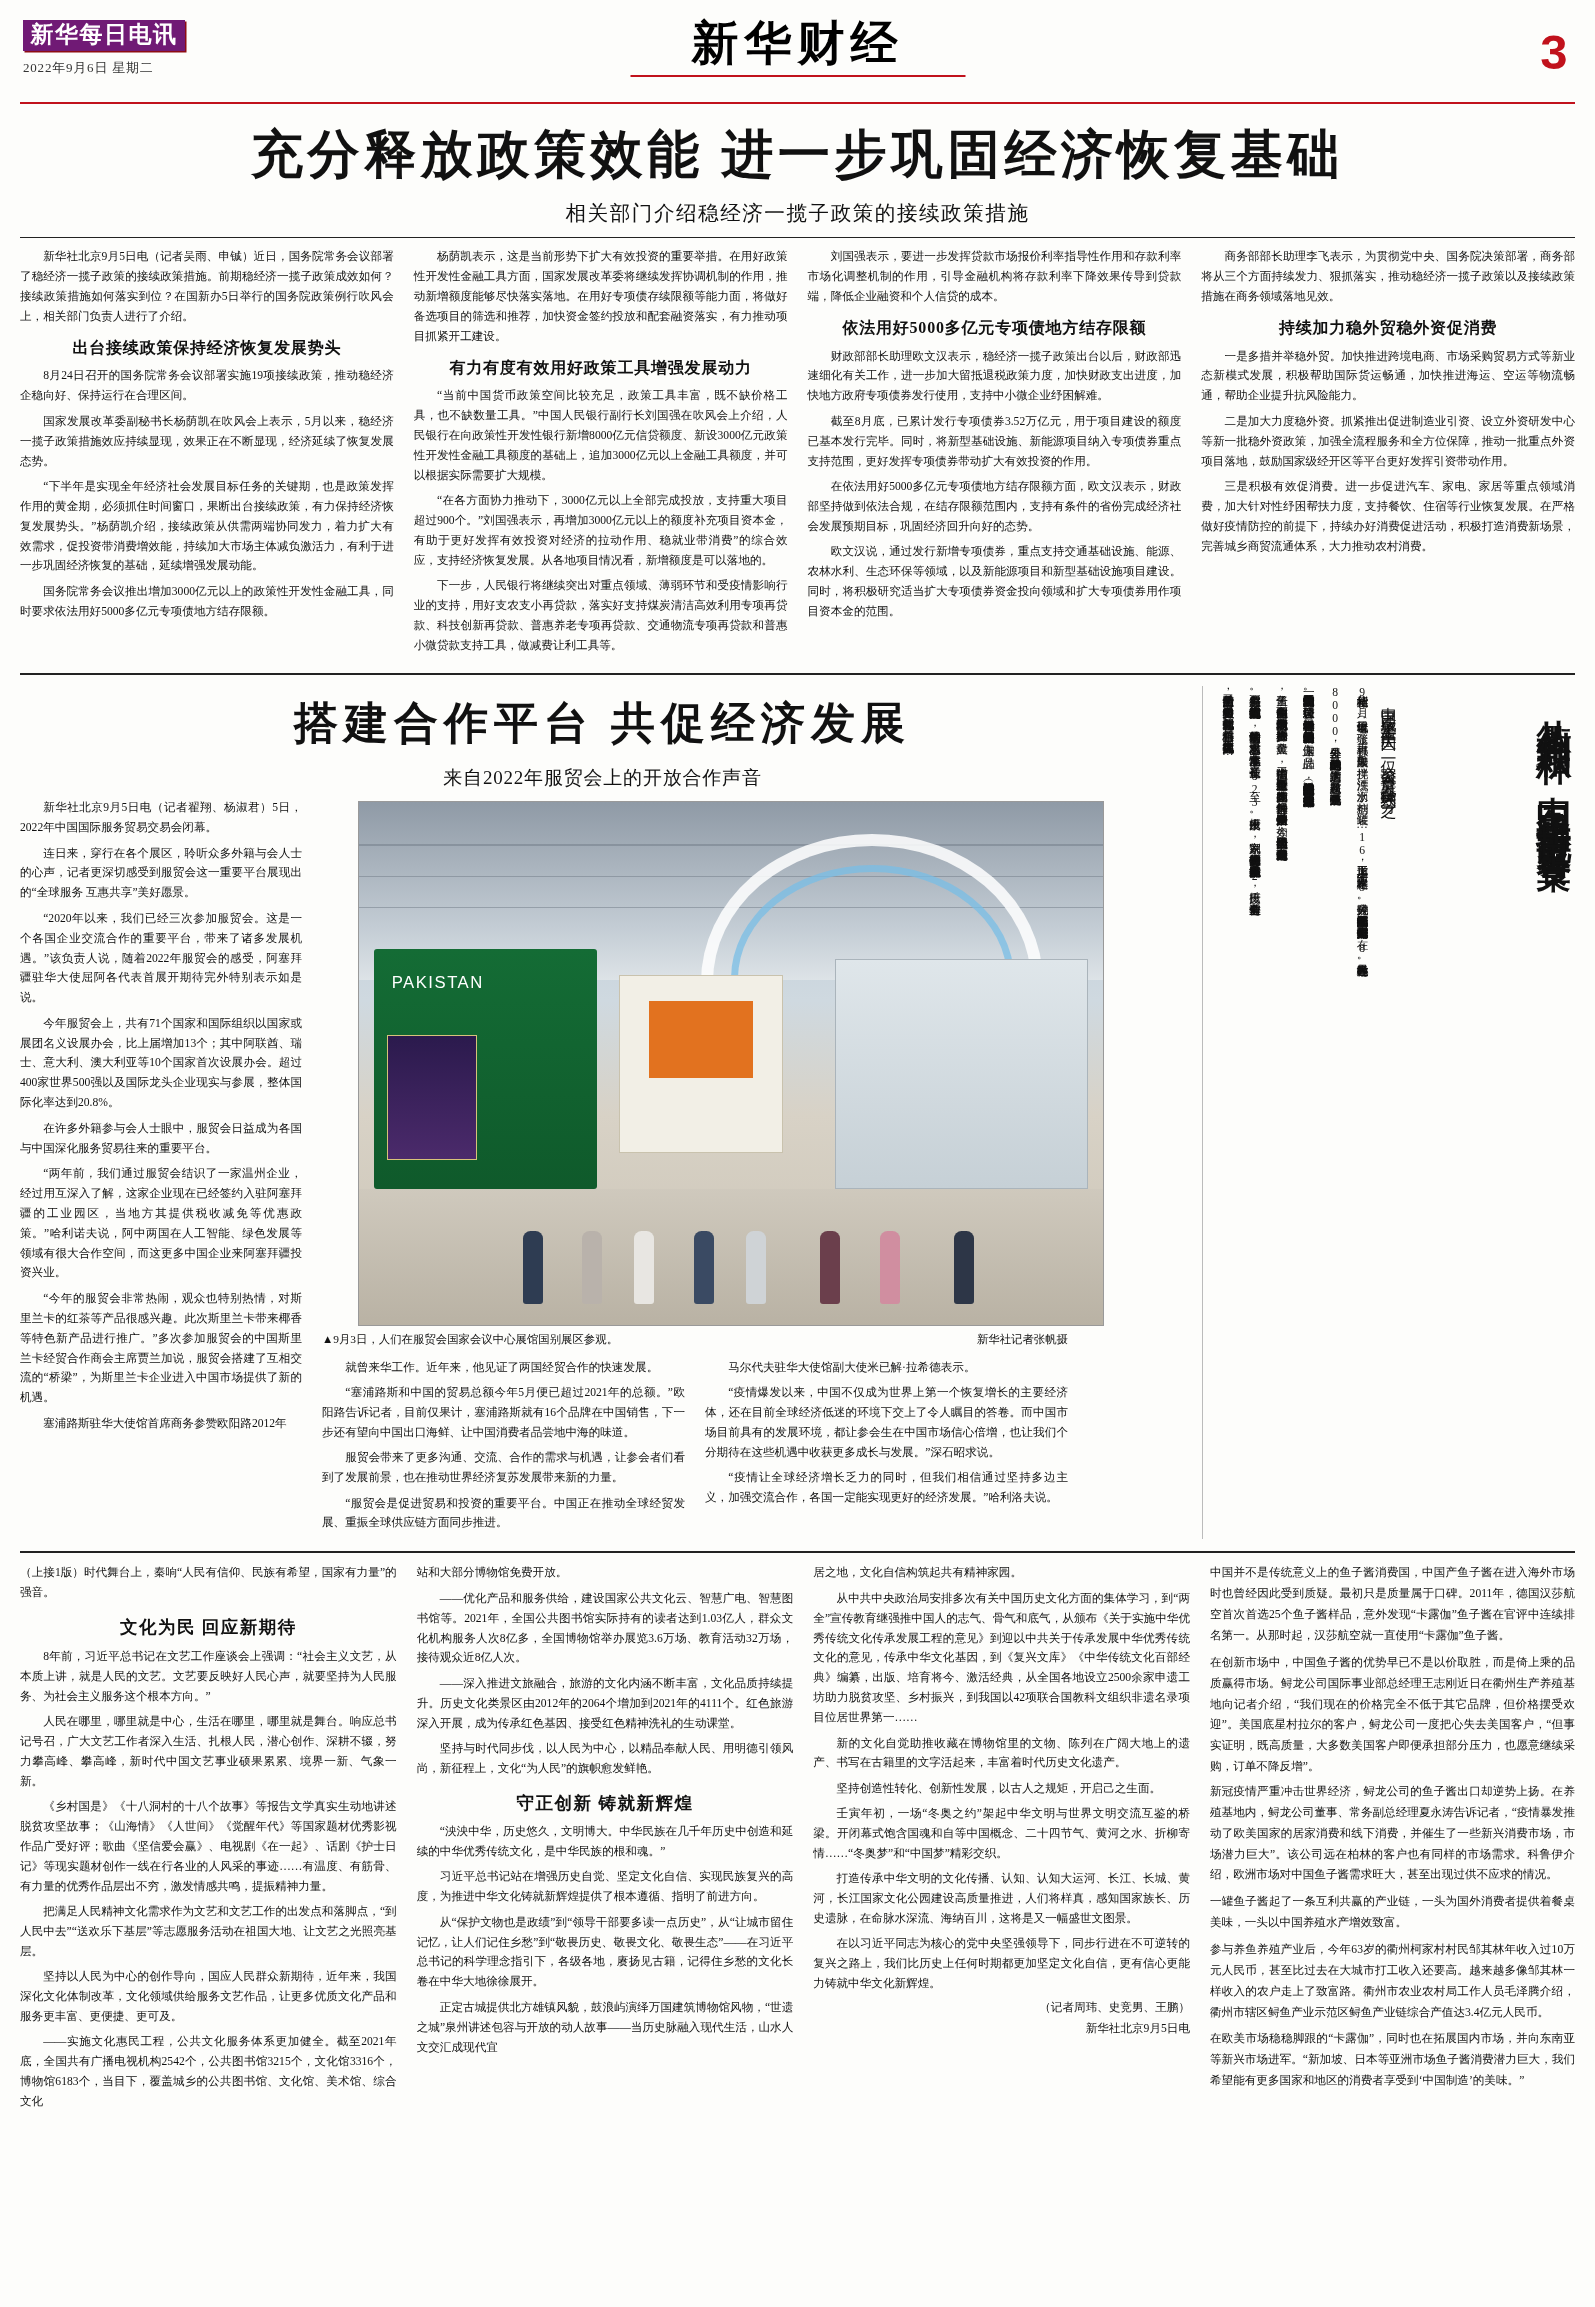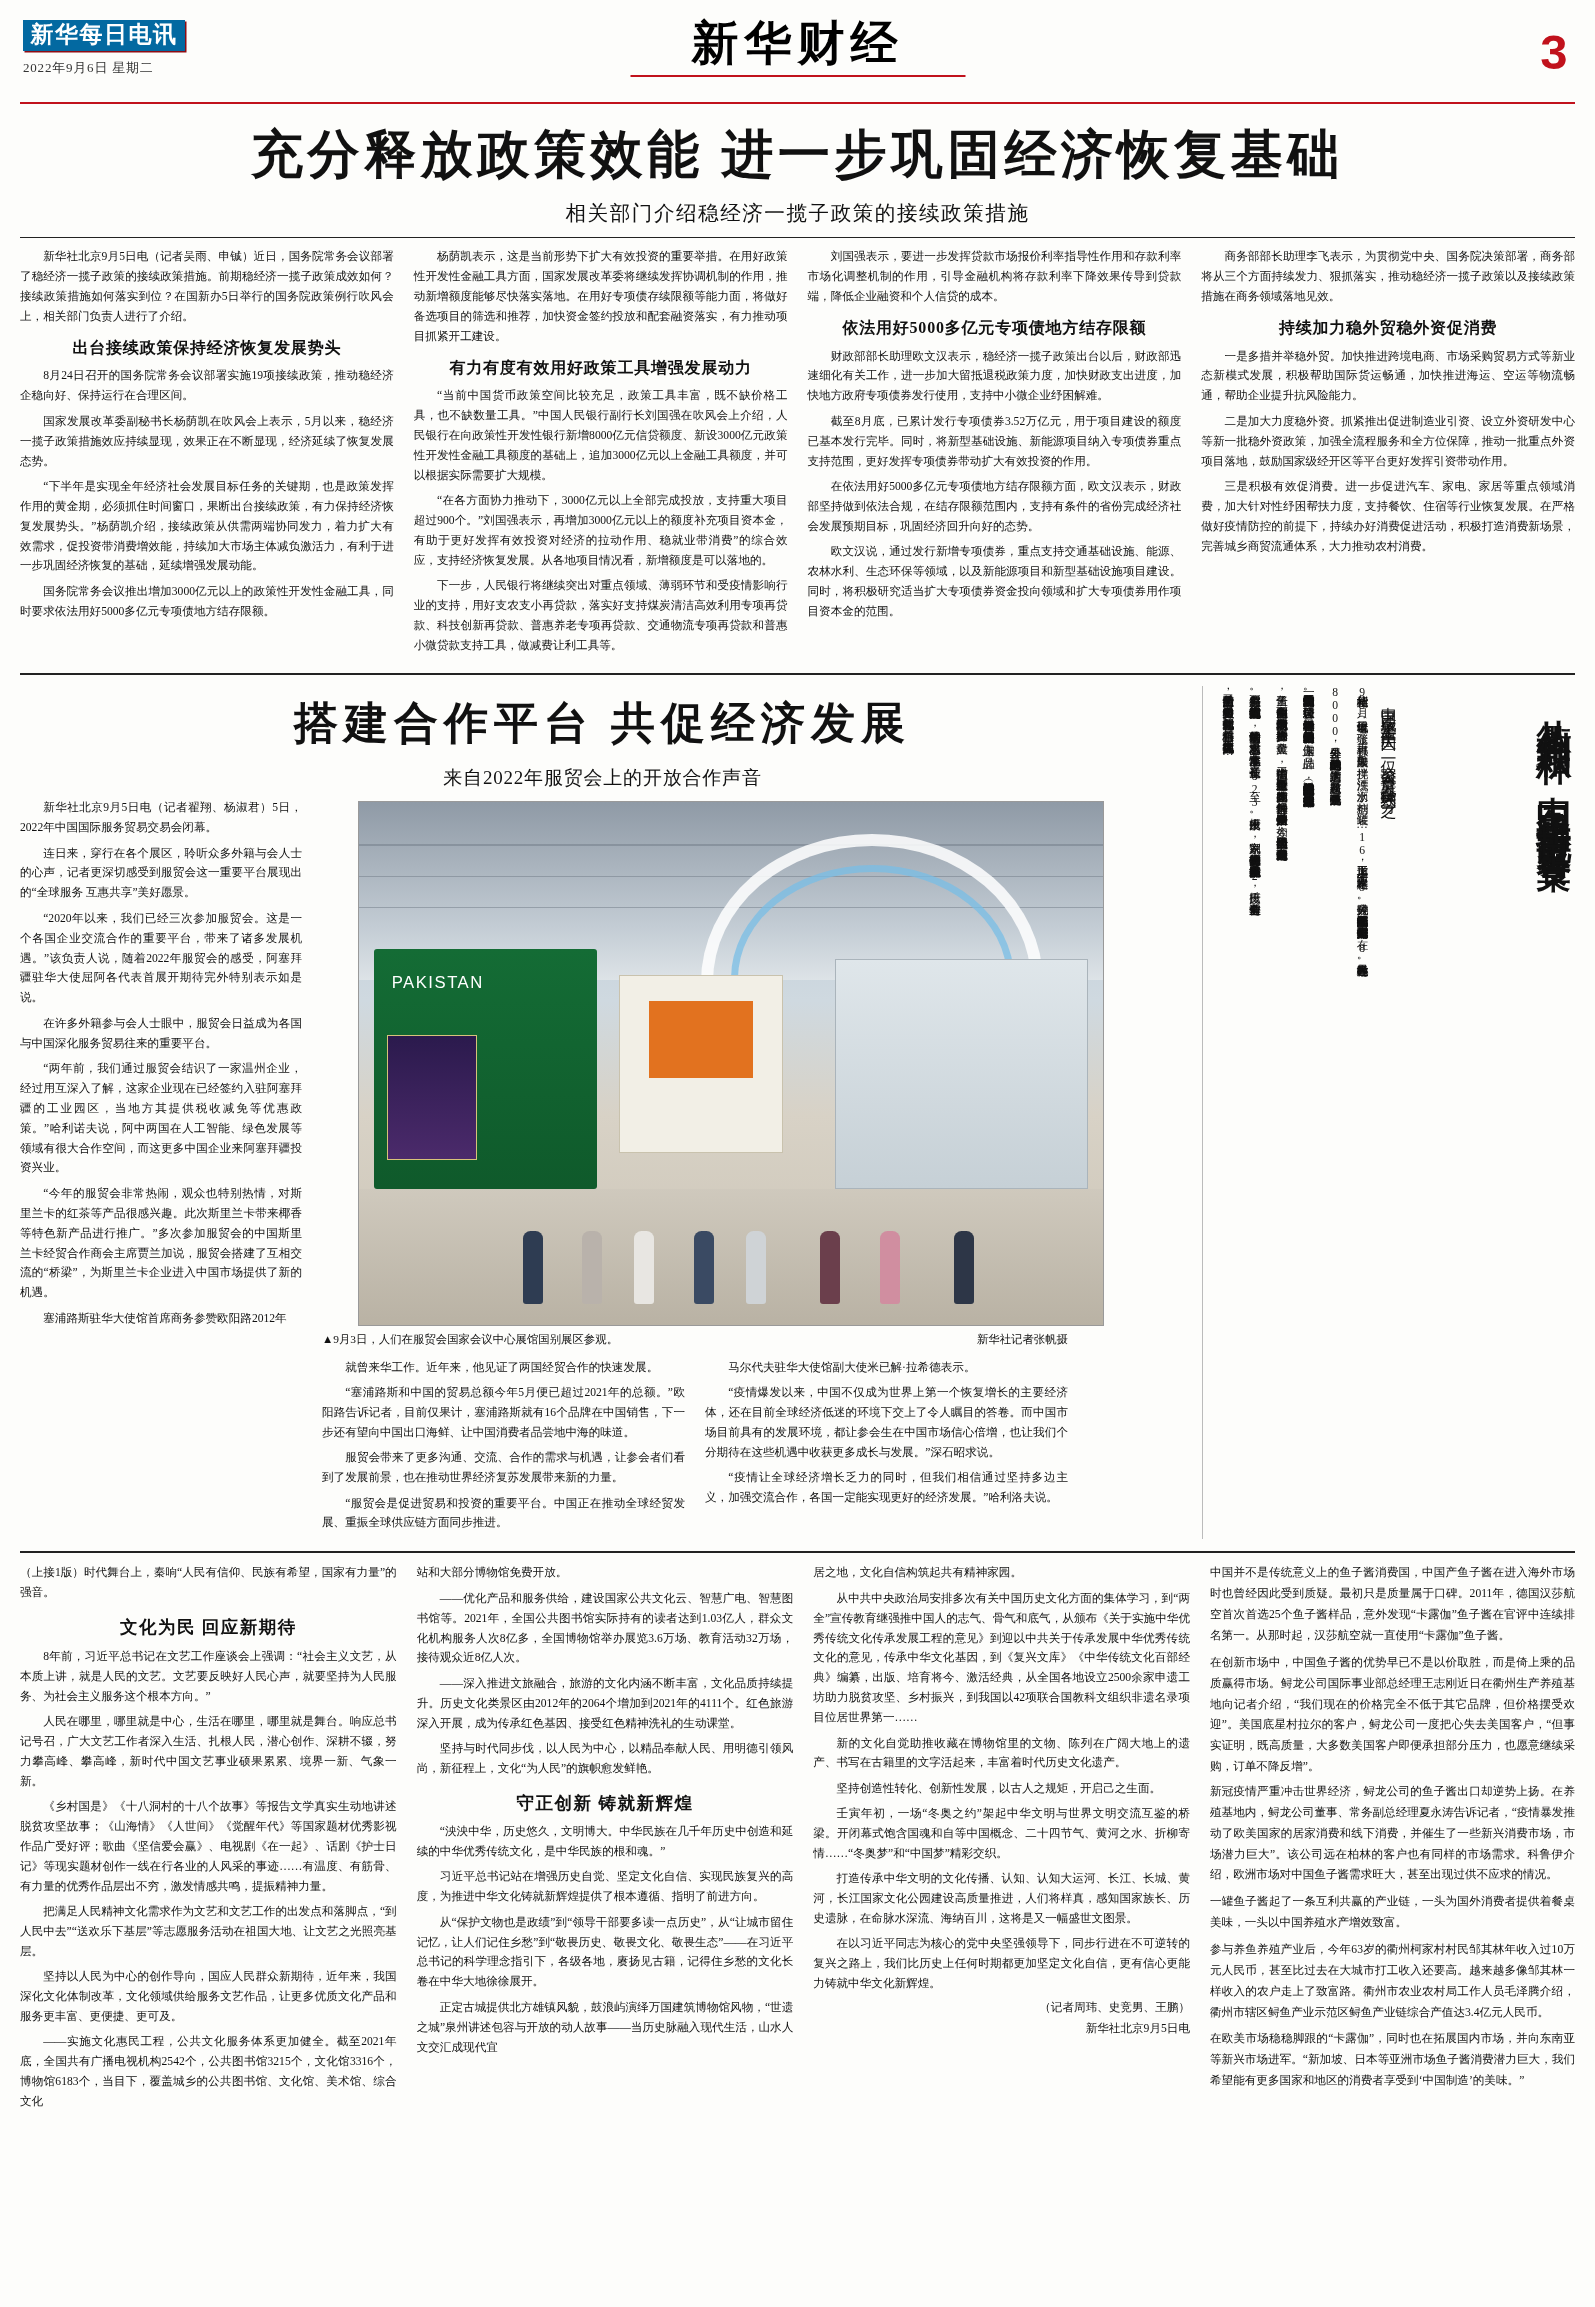--- a/index.html
+++ b/index.html
@@ -9,21 +9,21 @@
     background: #fdfdfb;
     font-family: "Liberation Serif", "DejaVu Serif", serif;
     color: #111;
   }
   .page { width: 1595px; min-height: 2307px; padding: 13.7px 20px 15px 20px; position: relative; }
 
   
   .masthead { position: relative; height: 90px; border-bottom: 2.3px solid #c1121c; margin-bottom: 3px; }
   .mh-left { position:absolute; left:3px; top:6px; width: 228px; }
   .mh-logo {
-    display:inline-block; background:#0369a1; color:#fff; font-weight:bold;
+    display:inline-block; background:#701a75; color:#fff; font-weight:bold;
     font-size: 23px; letter-spacing: 1.5px; padding: 3px 7.6px 4.6px 7.6px;
     font-family:"Liberation Serif", serif; line-height:1.05;
     box-shadow: 1.5px 1.5px 0 #8d0c14;
   }
   .mh-date { font-size: 13px; color:#333; margin-top: 7.6px; letter-spacing: 0.8px; }
   .mh-center { position:absolute; left:50%; top: 4.6px; transform: translateX(-50%); text-align:center; }
   .mh-title { color:#000000; font-size: 47px; font-weight: bold; letter-spacing: 6px; line-height:1.1; font-family:"Liberation Serif", serif;}
   .mh-rule { width: 335px; height: 2.3px; background:#c1121c; margin: 4.6px auto 0 auto; }
   .mh-page { position:absolute; right: 7.6px; top: 10.7px; color:#c1121c; font-size: 49px; font-weight: bold; font-family:"Liberation Sans", sans-serif;}
 
@@ -187,20 +187,21 @@
         <h2>搭建合作平台 共促经济发展</h2>
         <div class="feature-sub">来自2022年服贸会上的开放合作声音</div>
       </div>
 
       <div style="display:grid; grid-template-columns: 282px 746px; column-gap:20px; margin-top:7.6px;">
 
         <div>
           <p class="body">新华社北京9月5日电（记者翟翔、杨淑君）5日，2022年中国国际服务贸易交易会闭幕。</p>
           <p class="body">连日来，穿行在各个展区，聆听众多外籍与会人士的心声，记者更深切感受到服贸会这一重要平台展现出的“全球服务 互惠共享”美好愿景。</p>
           <p class="body">“2020年以来，我们已经三次参加服贸会。这是一个各国企业交流合作的重要平台，带来了诸多发展机遇。”该负责人说，随着2022年服贸会的感受，阿塞拜疆驻华大使屈阿各代表首展开期待完外特别表示如是说。</p>
+          <p class="body">今年服贸会上，共有71个国家和国际组织以国家或展团名义设展办会，比上届增加13个；其中阿联酋、瑞士、意大利、澳大利亚等10个国家首次设展办会。超过400家世界500强以及国际龙头企业现实与参展，整体国际化率达到20.8%。</p>
           <p class="body">在许多外籍参与会人士眼中，服贸会日益成为各国与中国深化服务贸易往来的重要平台。</p>
           <p class="body">“两年前，我们通过服贸会结识了一家温州企业，经过用互深入了解，这家企业现在已经签约入驻阿塞拜疆的工业园区，当地方其提供税收减免等优惠政策。”哈利诺夫说，阿中两国在人工智能、绿色发展等领域有很大合作空间，而这更多中国企业来阿塞拜疆投资兴业。</p>
           <p class="body">“今年的服贸会非常热闹，观众也特别热情，对斯里兰卡的红茶等产品很感兴趣。此次斯里兰卡带来椰香等特色新产品进行推广。”多次参加服贸会的中国斯里兰卡经贸合作商会主席贾兰加说，服贸会搭建了互相交流的“桥梁”，为斯里兰卡企业进入中国市场提供了新的机遇。</p>
           <p class="body">塞浦路斯驻华大使馆首席商务参赞欧阳路2012年</p>
         </div>
 
         <div>
           <div class="photo-box">
             <div class="photo">
               <div class="hall-ceiling"></div>

